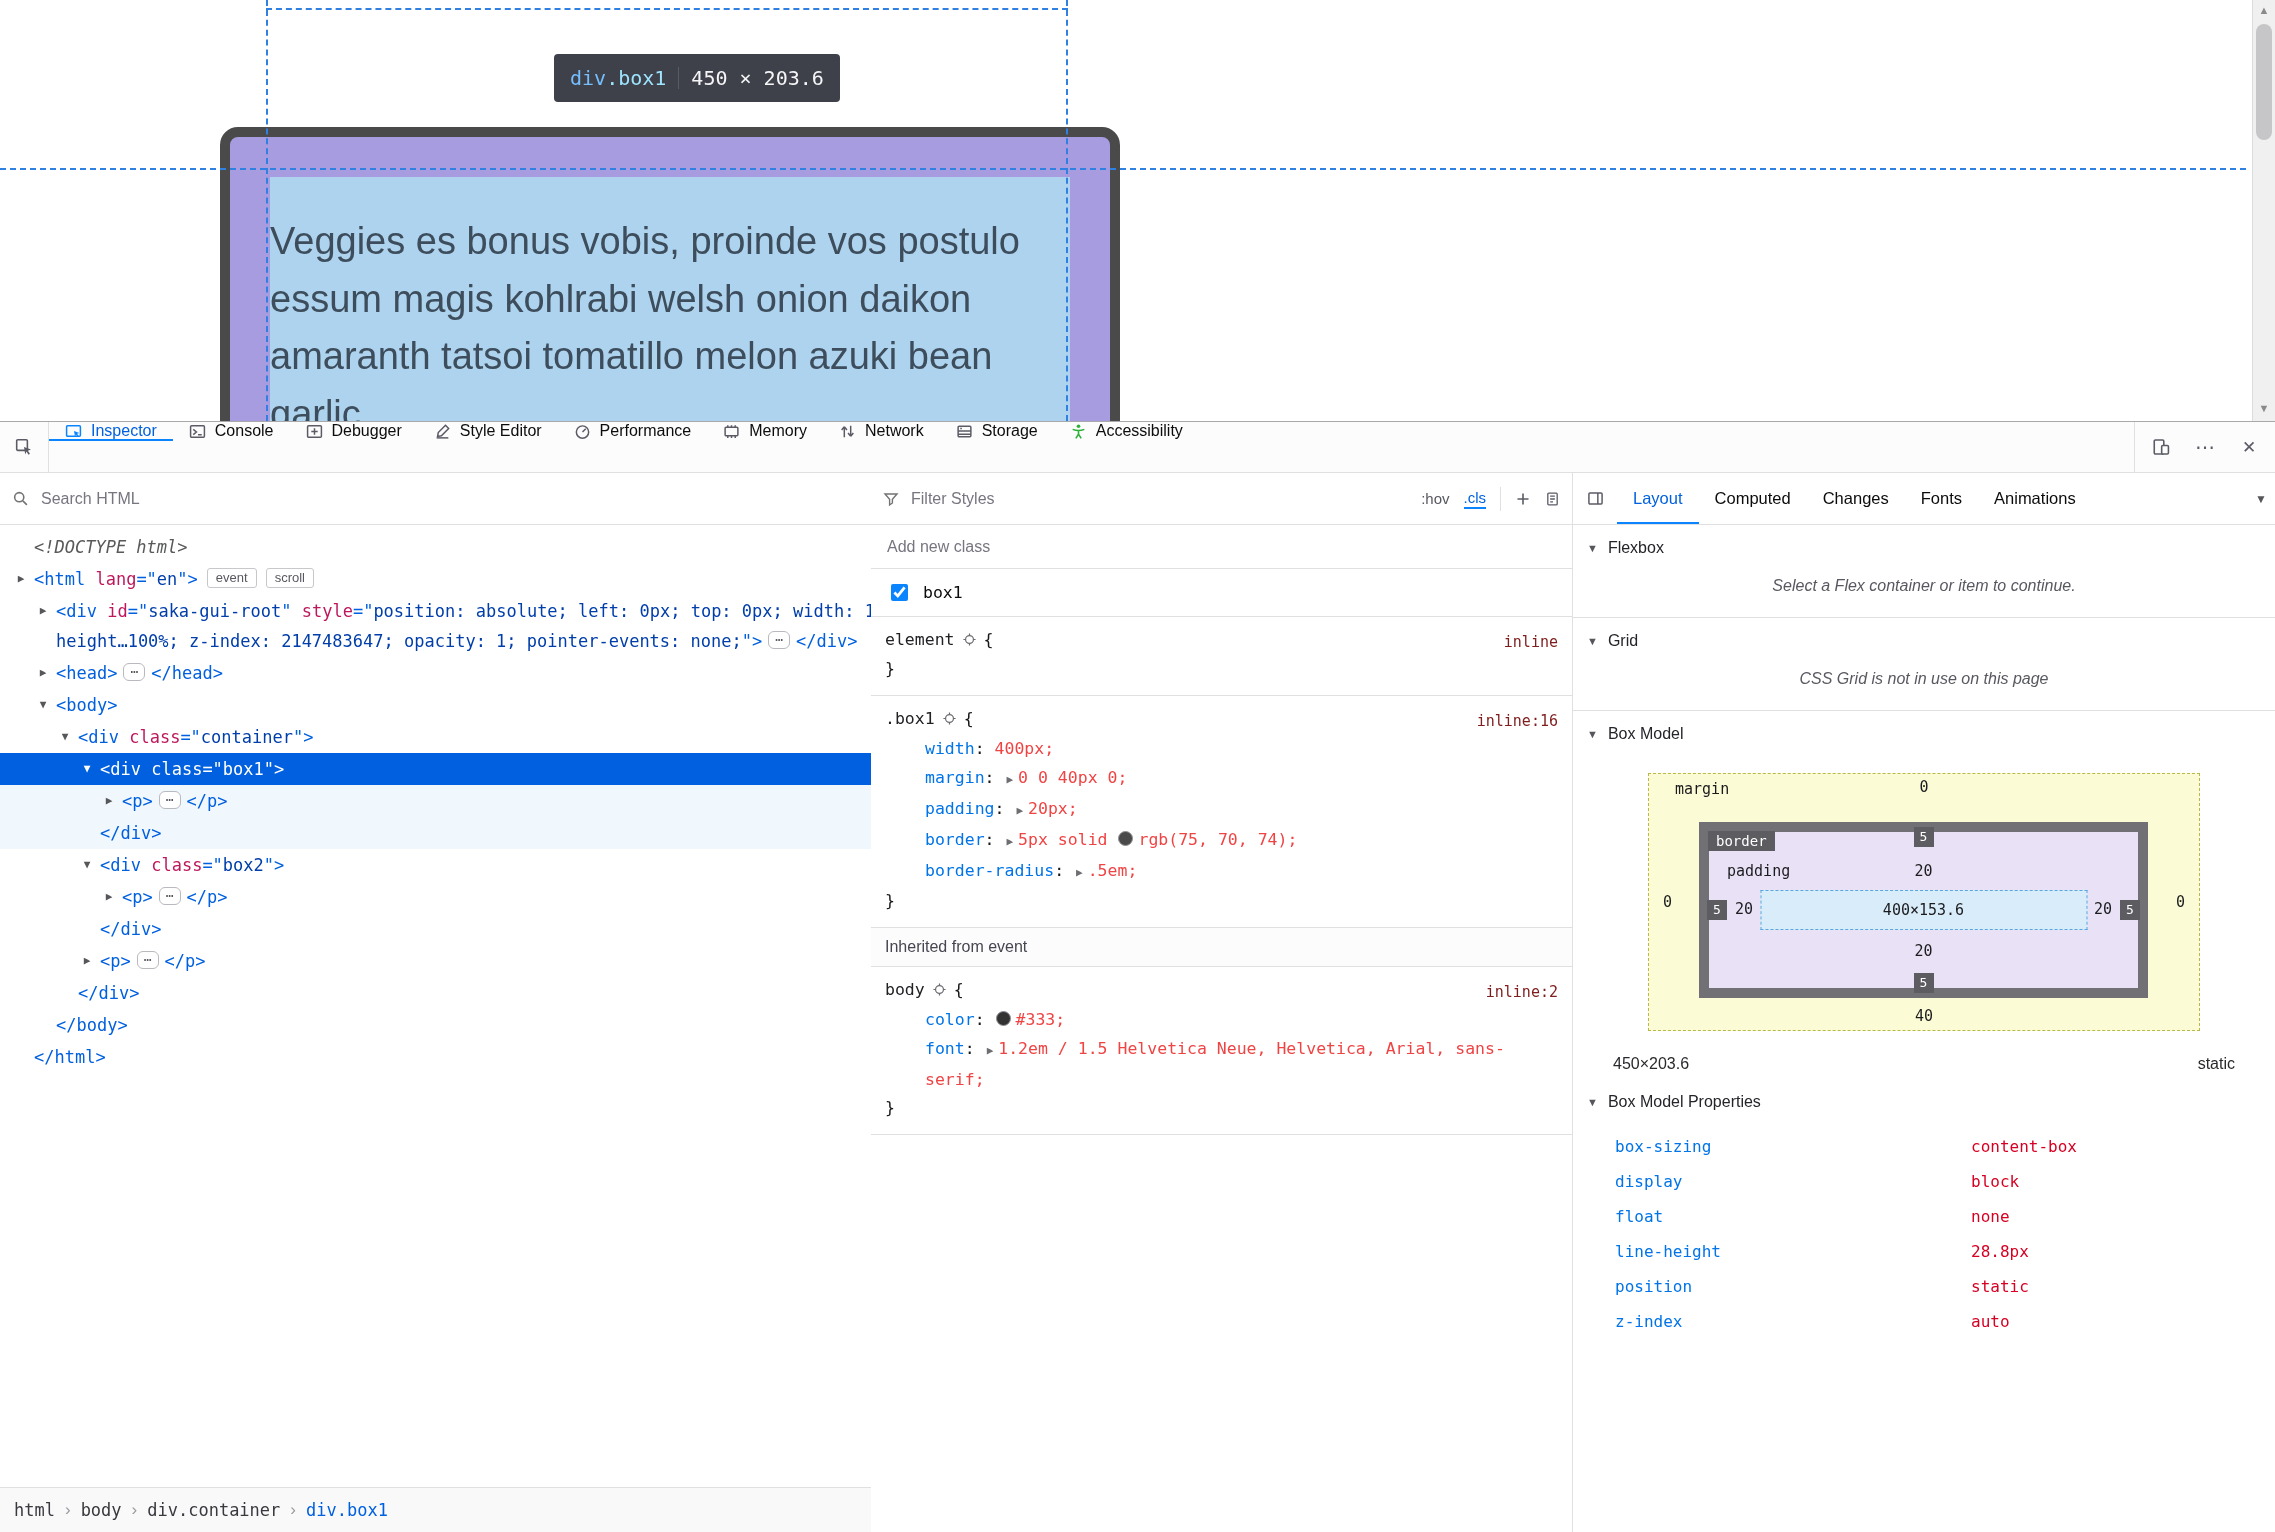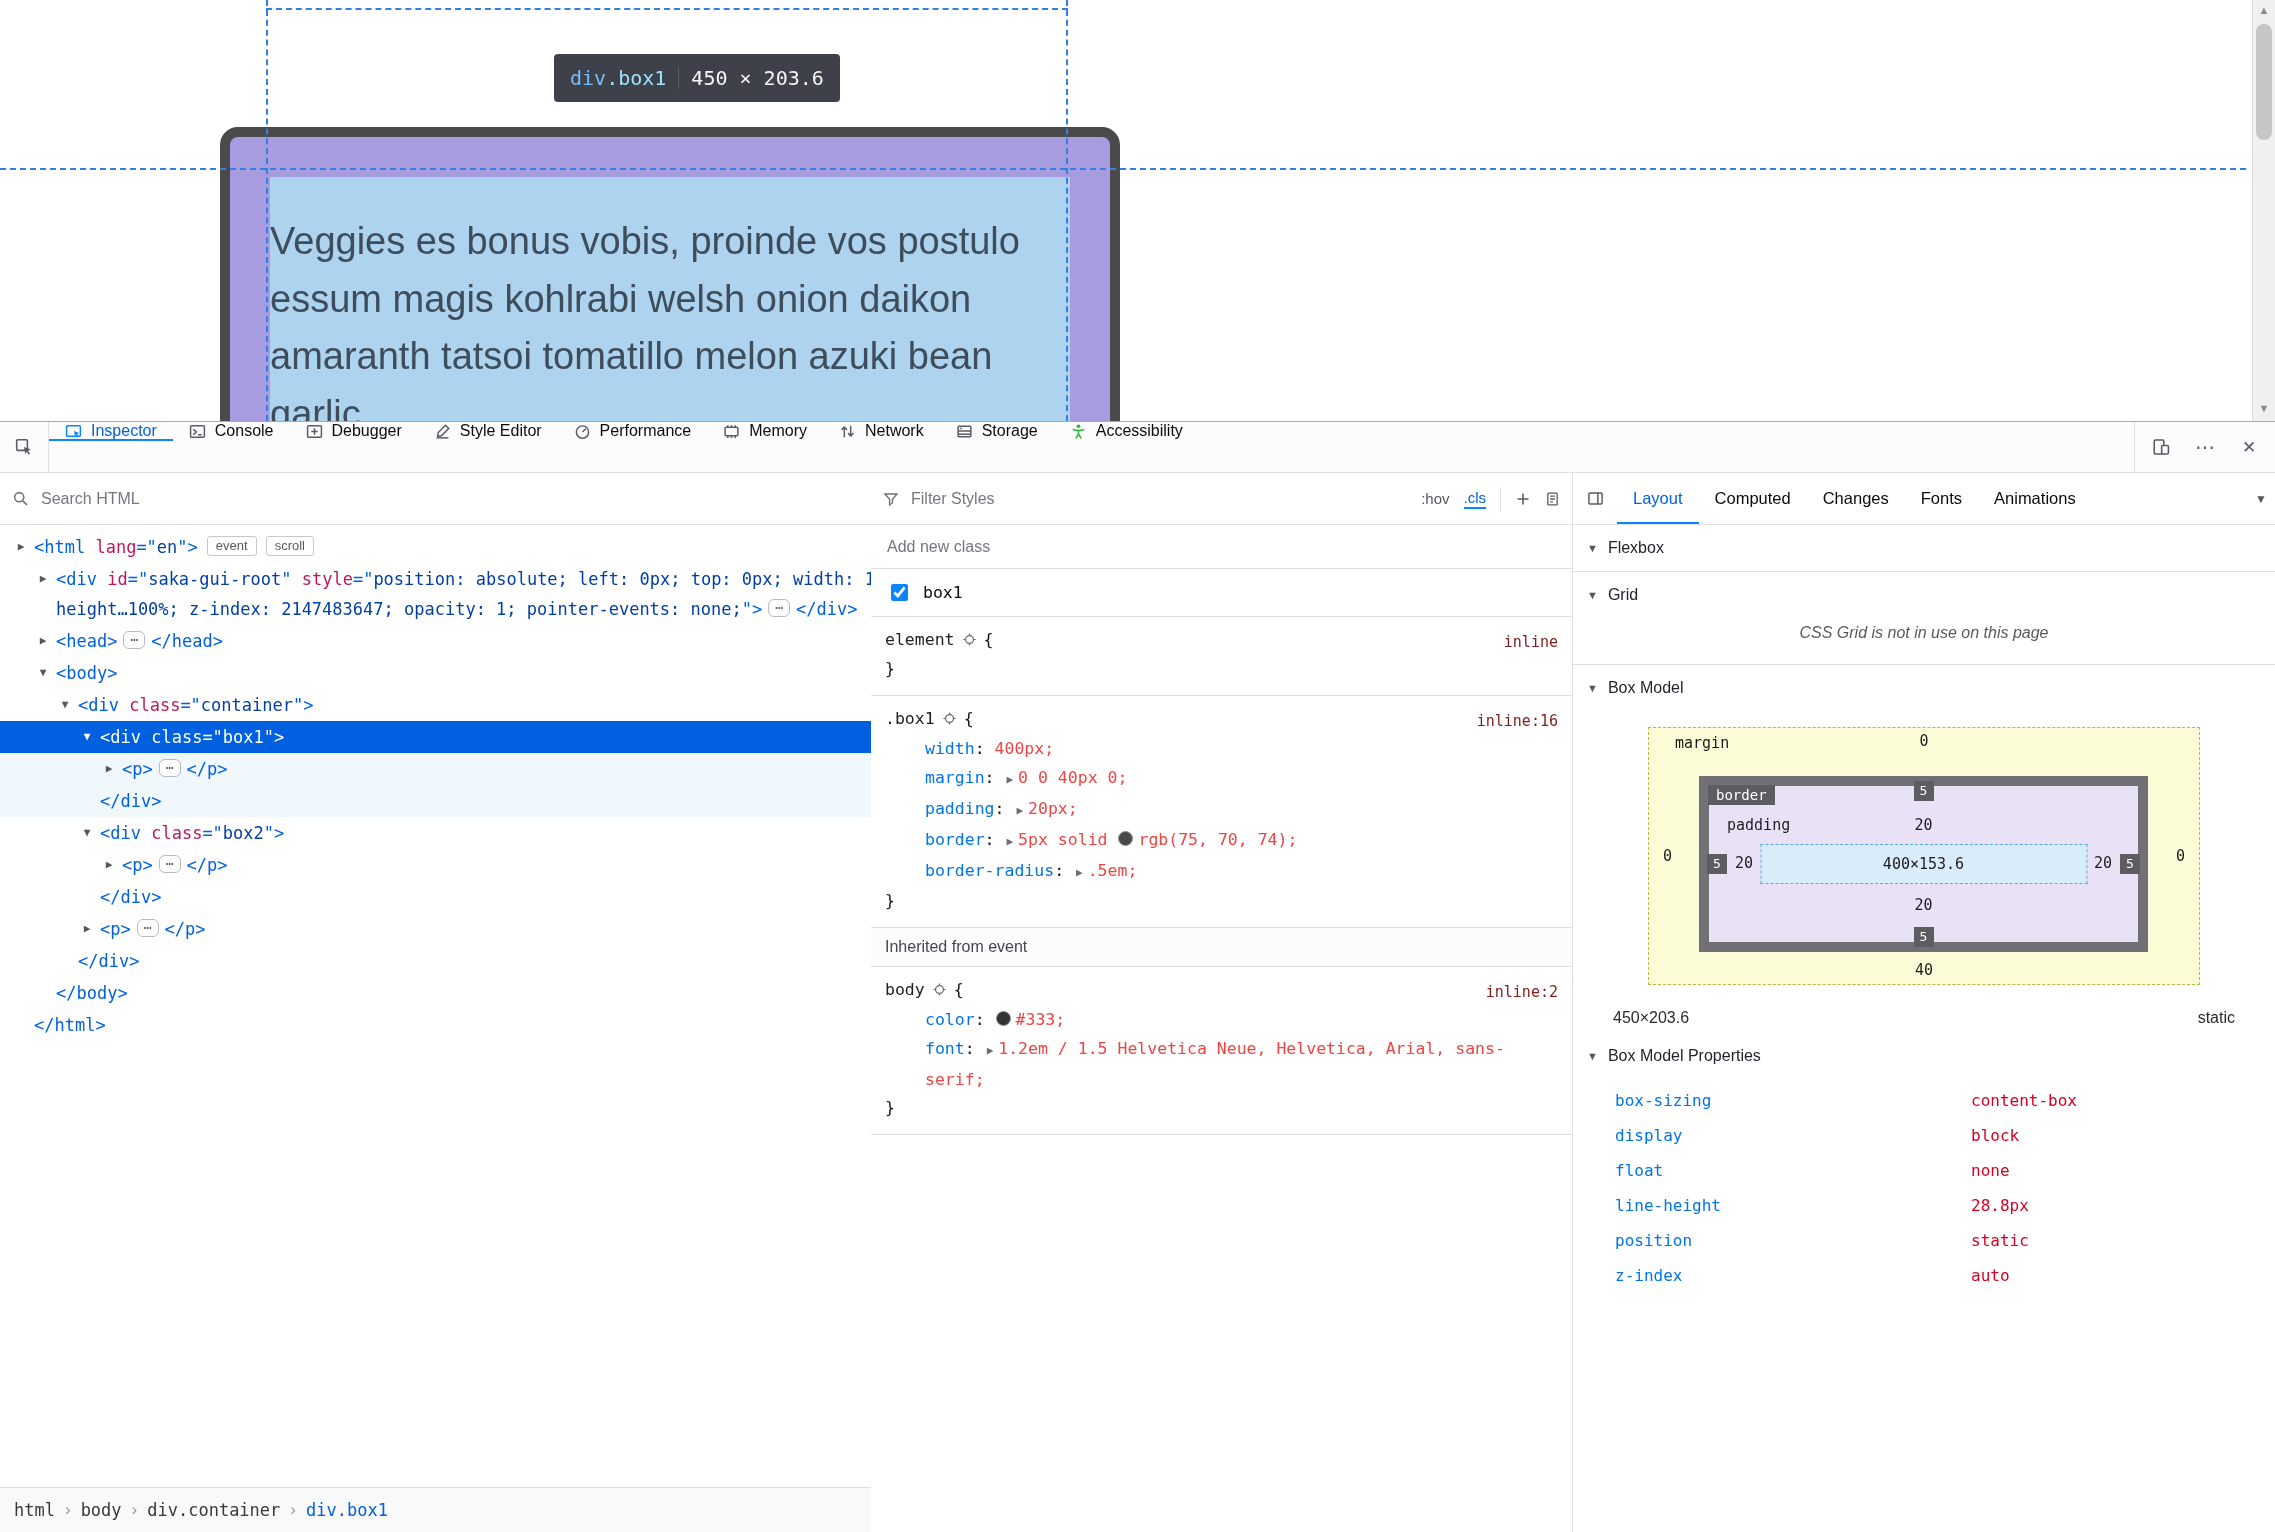--- a/index.html
+++ b/index.html
@@ -266,20 +266,21 @@
             </svg>
         </div>
         <div style="color:#5b5b66;margin-left:12px;">
           <svg width="17" height="17" viewBox="0 0 16 16" fill="none" stroke="currentColor" stroke-width="1.4">
             <path d="M13.3 2.7a2 2 0 00-2.8 0L9 4.2l2.8 2.8 1.5-1.5a2 2 0 000-2.8z" fill="currentColor" stroke="none"></path>
             <path d="M9.6 4.8L3.5 10.9l-.6 2.2 2.2-.6 6.1-6.1z"></path>
           </svg>
         </div>
       </div>
       <div id="markup-tree">
+          <div class="t-row" style="padding-left: 34px;"><span class="m-doc">&lt;!DOCTYPE html&gt;</span></div>
           <div class="t-row" style="padding-left: 34px;"><span class="t-arrow" style="left: 12px;">▶</span><span class="m-tag">&lt;html </span><span class="m-attr">lang</span><span class="m-tag">="</span><span class="m-val">en</span><span class="m-tag">"&gt;</span><span class="t-badge">event</span><span class="t-badge">scroll</span></div>
           <div class="t-row" style="padding-left: 56px;"><span class="t-arrow" style="left: 34px;">▶</span><span class="m-tag">&lt;div </span><span class="m-attr">id</span><span class="m-tag">="</span><span class="m-val">saka-gui-root</span><span class="m-tag">" </span><span class="m-attr">style</span><span class="m-tag">="</span><span class="m-val">position: absolute; left: 0px; top: 0px; width: 100%; height…100%; z-index: 2147483647; opacity: 1; pointer-events: none;</span><span class="m-tag">"&gt;</span><span class="t-pill">⋯</span><span class="m-tag">&lt;/div&gt;</span></div>
           <div class="t-row" style="padding-left: 56px;"><span class="t-arrow" style="left: 34px;">▶</span><span class="m-tag">&lt;head&gt;</span><span class="t-pill">⋯</span><span class="m-tag">&lt;/head&gt;</span></div>
           <div class="t-row" style="padding-left: 56px;"><span class="t-arrow" style="left: 34px;">▼</span><span class="m-tag">&lt;body&gt;</span></div>
           <div class="t-row" style="padding-left: 78px;"><span class="t-arrow" style="left: 56px;">▼</span><span class="m-tag">&lt;div </span><span class="m-attr">class</span><span class="m-tag">="</span><span class="m-val">container</span><span class="m-tag">"&gt;</span></div>
           <div class="t-row selected" style="padding-left: 100px;"><span class="t-arrow" style="left: 78px;">▼</span><span class="m-tag">&lt;div </span><span class="m-attr">class</span><span class="m-tag">="</span><span class="m-val">box1</span><span class="m-tag">"&gt;</span></div>
           <div class="t-row tint" style="padding-left: 122px;"><span class="t-arrow" style="left: 100px;">▶</span><span class="m-tag">&lt;p&gt;</span><span class="t-pill">⋯</span><span class="m-tag">&lt;/p&gt;</span></div>
           <div class="t-row tint" style="padding-left: 100px;"><span class="m-tag">&lt;/div&gt;</span></div>
           <div class="t-row" style="padding-left: 100px;"><span class="t-arrow" style="left: 78px;">▼</span><span class="m-tag">&lt;div </span><span class="m-attr">class</span><span class="m-tag">="</span><span class="m-val">box2</span><span class="m-tag">"&gt;</span></div>
           <div class="t-row" style="padding-left: 122px;"><span class="t-arrow" style="left: 100px;">▶</span><span class="m-tag">&lt;p&gt;</span><span class="t-pill">⋯</span><span class="m-tag">&lt;/p&gt;</span></div>
@@ -379,20 +380,21 @@
         <div class="lt-overflow">
             <span>▼</span>
           </div>
       </div>
 
       <div class="sec-border">
         <div class="sec-header">
           <span class="sec-tw">▼</span>
           <span>Flexbox</span>
         </div>
+        <div class="sec-msg">Select a Flex container or item to continue.</div>
       </div>
 
       <div class="sec-border">
         <div class="sec-header">
           <span class="sec-tw">▼</span>
           <span>Grid</span>
         </div>
         <div class="sec-msg">CSS Grid is not in use on this page</div>
       </div>
 

